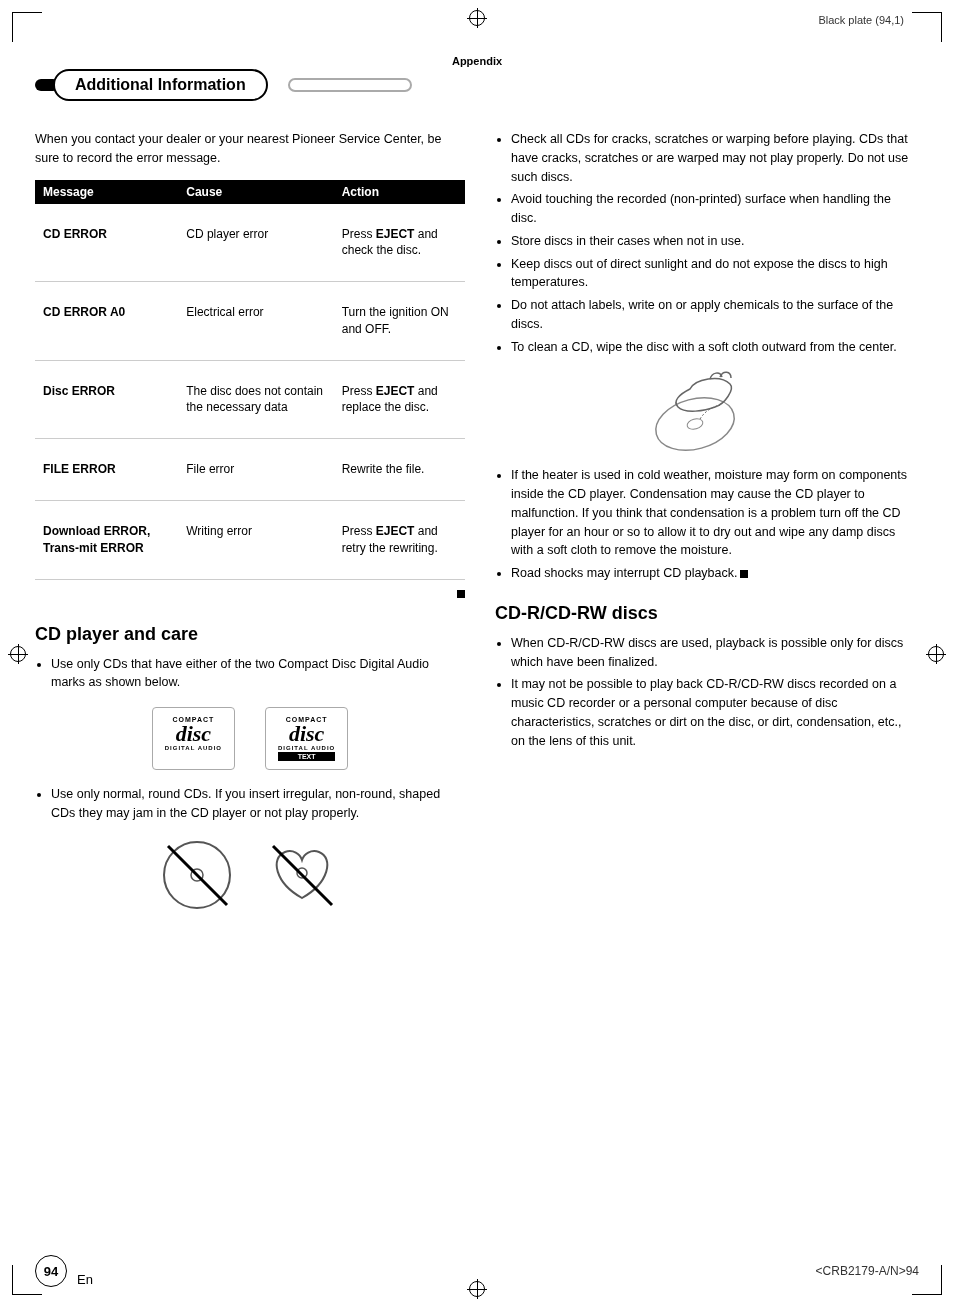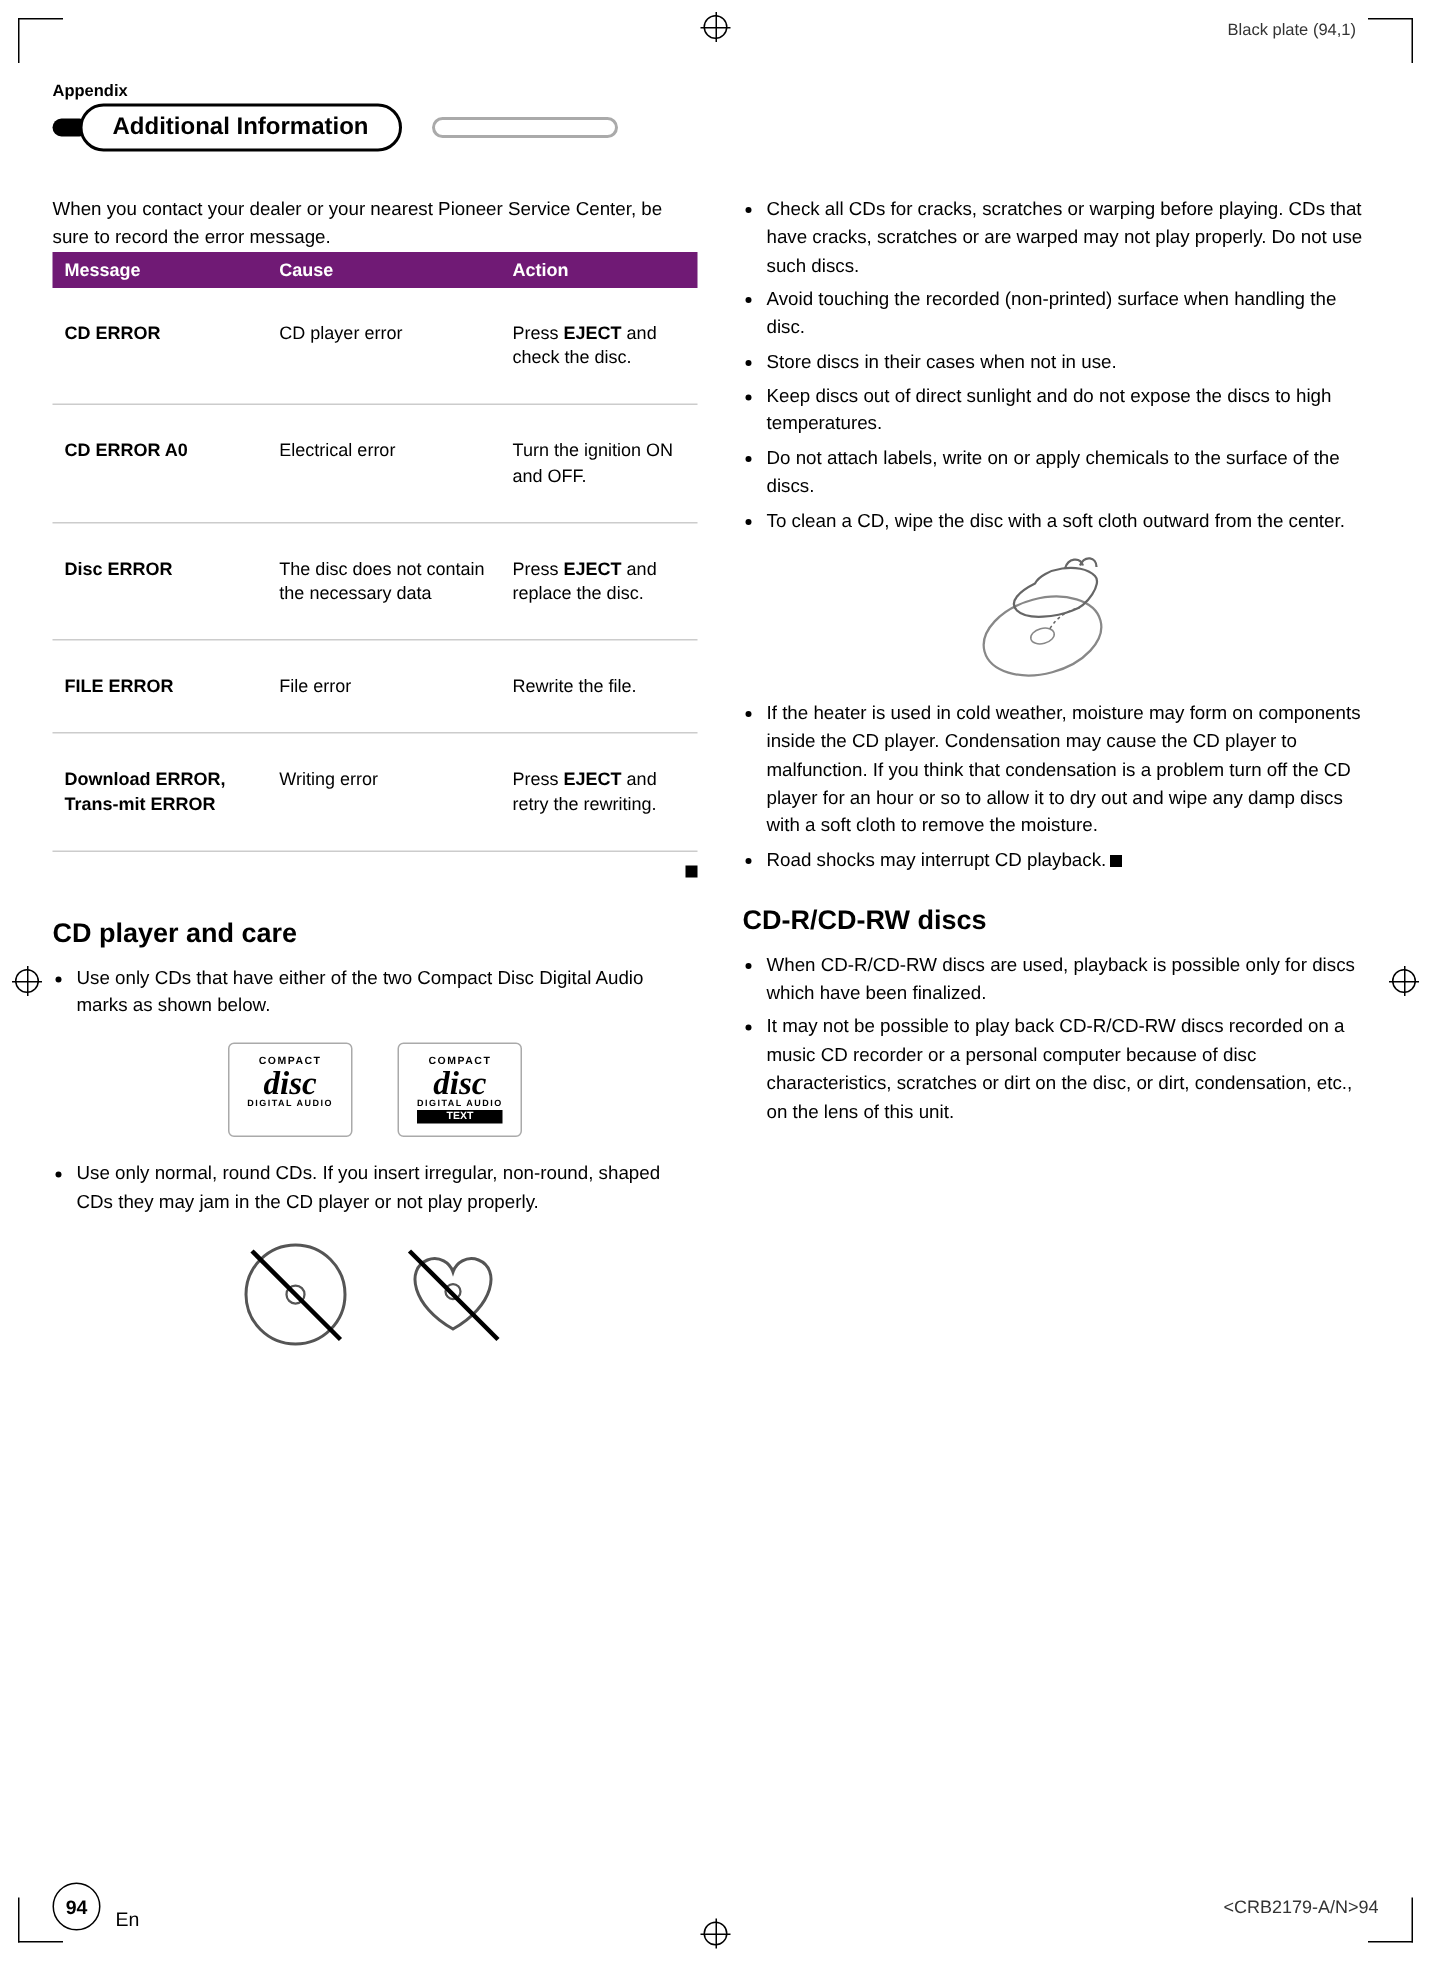--- a/index.html
+++ b/index.html
@@ -58,20 +58,21 @@
       font-size: 11px;
       color: #333;
     }
 
     
     .header-area {
       position: absolute;
       top: 55px;
       left: 35px;
       right: 35px;
+      text-align: center;
     }
 
     .appendix-label {
       font-size: 11px;
       font-weight: bold;
       color: #000;
       margin-bottom: 2px;
     }
 
     .section-title-bar {
@@ -133,33 +134,34 @@
       font-size: 20px;
       font-weight: bold;
       line-height: 1.3;
       margin-bottom: 10px;
       color: #000;
     }
 
     .section-intro {
       font-size: 12.5px;
       line-height: 1.5;
+      margin-bottom: 12px;
       color: #000;
     }
 
     
     .error-table {
       width: 100%;
       border-collapse: collapse;
       font-size: 12px;
       margin-bottom: 8px;
     }
 
     .error-table thead tr {
-      background: #701a75;
+      background: #000000;
       color: #fff;
     }
 
     .error-table thead th {
       padding: 5px 8px;
       text-align: left;
       font-weight: bold;
       font-size: 12px;
     }
 

